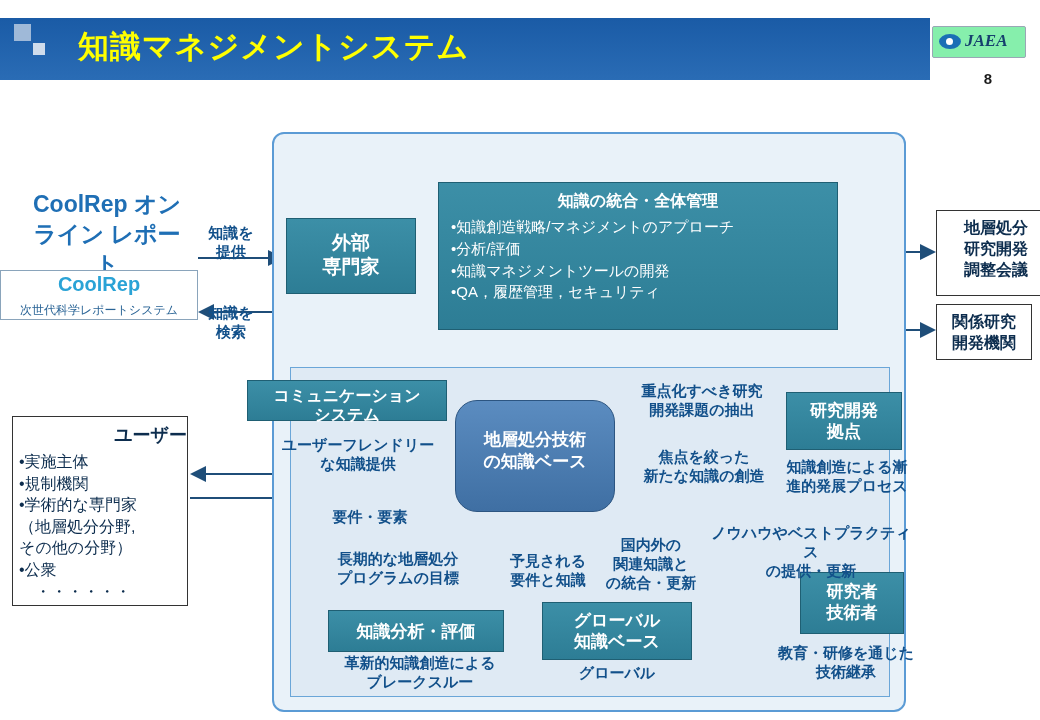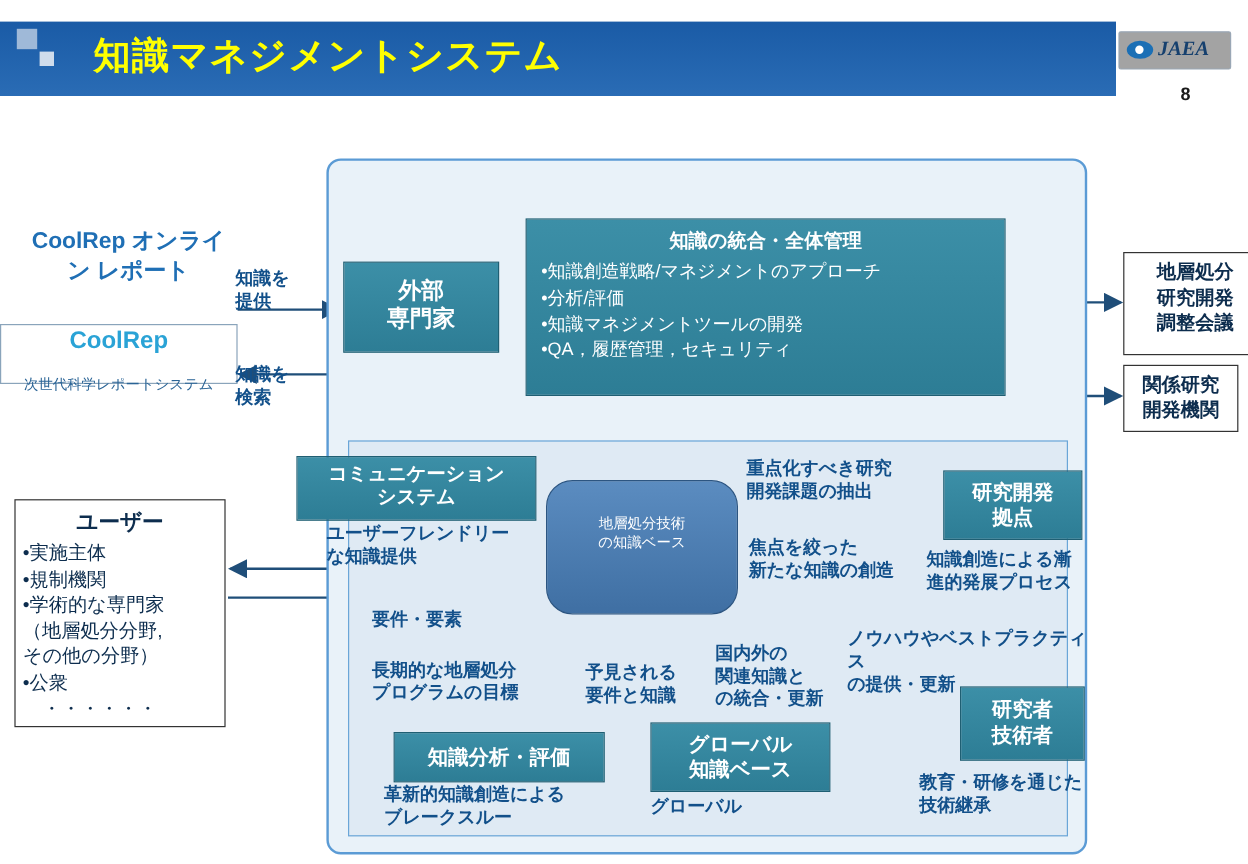--- a/index.html
+++ b/index.html
@@ -56,21 +56,21 @@
     font-weight: bold;
     color: #ffff00;
     letter-spacing: 1px;
     white-space: nowrap;
   }
   .jaea-logo {
     position: absolute;
     right: 14px; top: 14px;
     width: 92px; height: 30px;
     border: 1px solid #9aa7b5;
-    background: #a3a3a3;
+    background: #86efac;
     border-radius: 2px;
   }
   .jaea-eye {
     position: absolute;
     left: 6px; top: 7px;
     width: 22px; height: 15px;
     border-radius: 50%;
     background: #1b6fb5;
   }
   .jaea-eye::after {
@@ -158,43 +158,43 @@
     color: #ffffff;
     font-size: 19px;
     font-weight: bold;
     text-align: center;
     line-height: 1.25;
     padding-top: 12px;
   }
 
   .comm-box {
     left: 247px; top: 368px;
-    width: 200px; height: 54px;
+    width: 200px; height: 41px;
     background: #31859c;
     background: linear-gradient(180deg, #3c8fa7 0%, #2d7d95 100%);
     border: 1px solid #1f5f73;
     color: #ffffff;
     font-size: 16px;
     font-weight: bold;
     text-align: center;
     line-height: 1.2;
     padding-top: 5px;
   }
 
   .kb-ellipse {
     left: 455px; top: 388px;
     width: 160px; height: 112px;
     background: #4a7fb5;
     background: linear-gradient(180deg, #5b8cc0 0%, #3f6fa3 100%);
     border: 1px solid #2c5party;
     border: 1px solid #2c5581;
     border-radius: 22px;
     color: #ffffff;
-    font-size: 12px;
-    font-weight: normal;
+    font-size: 17px;
+    font-weight: bold;
     text-align: center;
     line-height: 1.3;
     padding-top: 28px;
   }
 
   .rd-base-box {
     left: 786px; top: 380px;
     width: 116px; height: 58px;
     background: #31859c;
     background: linear-gradient(180deg, #3c8fa7 0%, #2d7d95 100%);
@@ -247,52 +247,52 @@
     line-height: 1.25;
     padding-top: 7px;
   }
 
   
   .coolrep-title {
     position: absolute;
     left: 22px; top: 178px;
     width: 170px;
     text-align: center;
-    font-size: 19px;
+    font-size: 23px;
     font-weight: bold;
     color: #1f6fb5;
     line-height: 1.3;
   }
   .coolrep-box {
     left: 0px; top: 258px;
     width: 198px; height: 50px;
     background: #ffffff;
     border: 1px solid #8aa4bb;
     text-align: center;
   }
   .coolrep-logo {
     font-size: 20px;
     font-weight: bold;
     color: #2aa3d6;
     padding-top: 2px;
   }
   .coolrep-sub {
     font-size: 12px;
     color: #2a6496;
-    margin-top: 16px;
+    margin-top: 6px;
   }
 
   .users-box {
     left: 12px; top: 404px;
     width: 176px; height: 190px;
     background: #ffffff;
     border: 1px solid #333333;
   }
   .users-title {
-    text-align: center;
+    text-align: right;
     font-size: 18px;
     font-weight: bold;
     color: #0d2d4e;
     padding-top: 6px;
   }
   .users-list {
     font-size: 16px;
     color: #0d2d4e;
     line-height: 1.35;
     margin: 4px 0 0 6px;
@@ -323,21 +323,21 @@
     line-height: 1.3;
     padding-top: 7px;
   }
 
   
   .label {
     position: absolute;
     font-size: 15px;
     color: #12508a;
     font-weight: bold;
-    text-align: left;
+    text-align: center;
     line-height: 1.25;
     white-space: pre-line;
   }
 
   
   svg.wires {
     position: absolute;
     left: 0; top: 0;
     width: 1040px; height: 720px;
     pointer-events: none;

